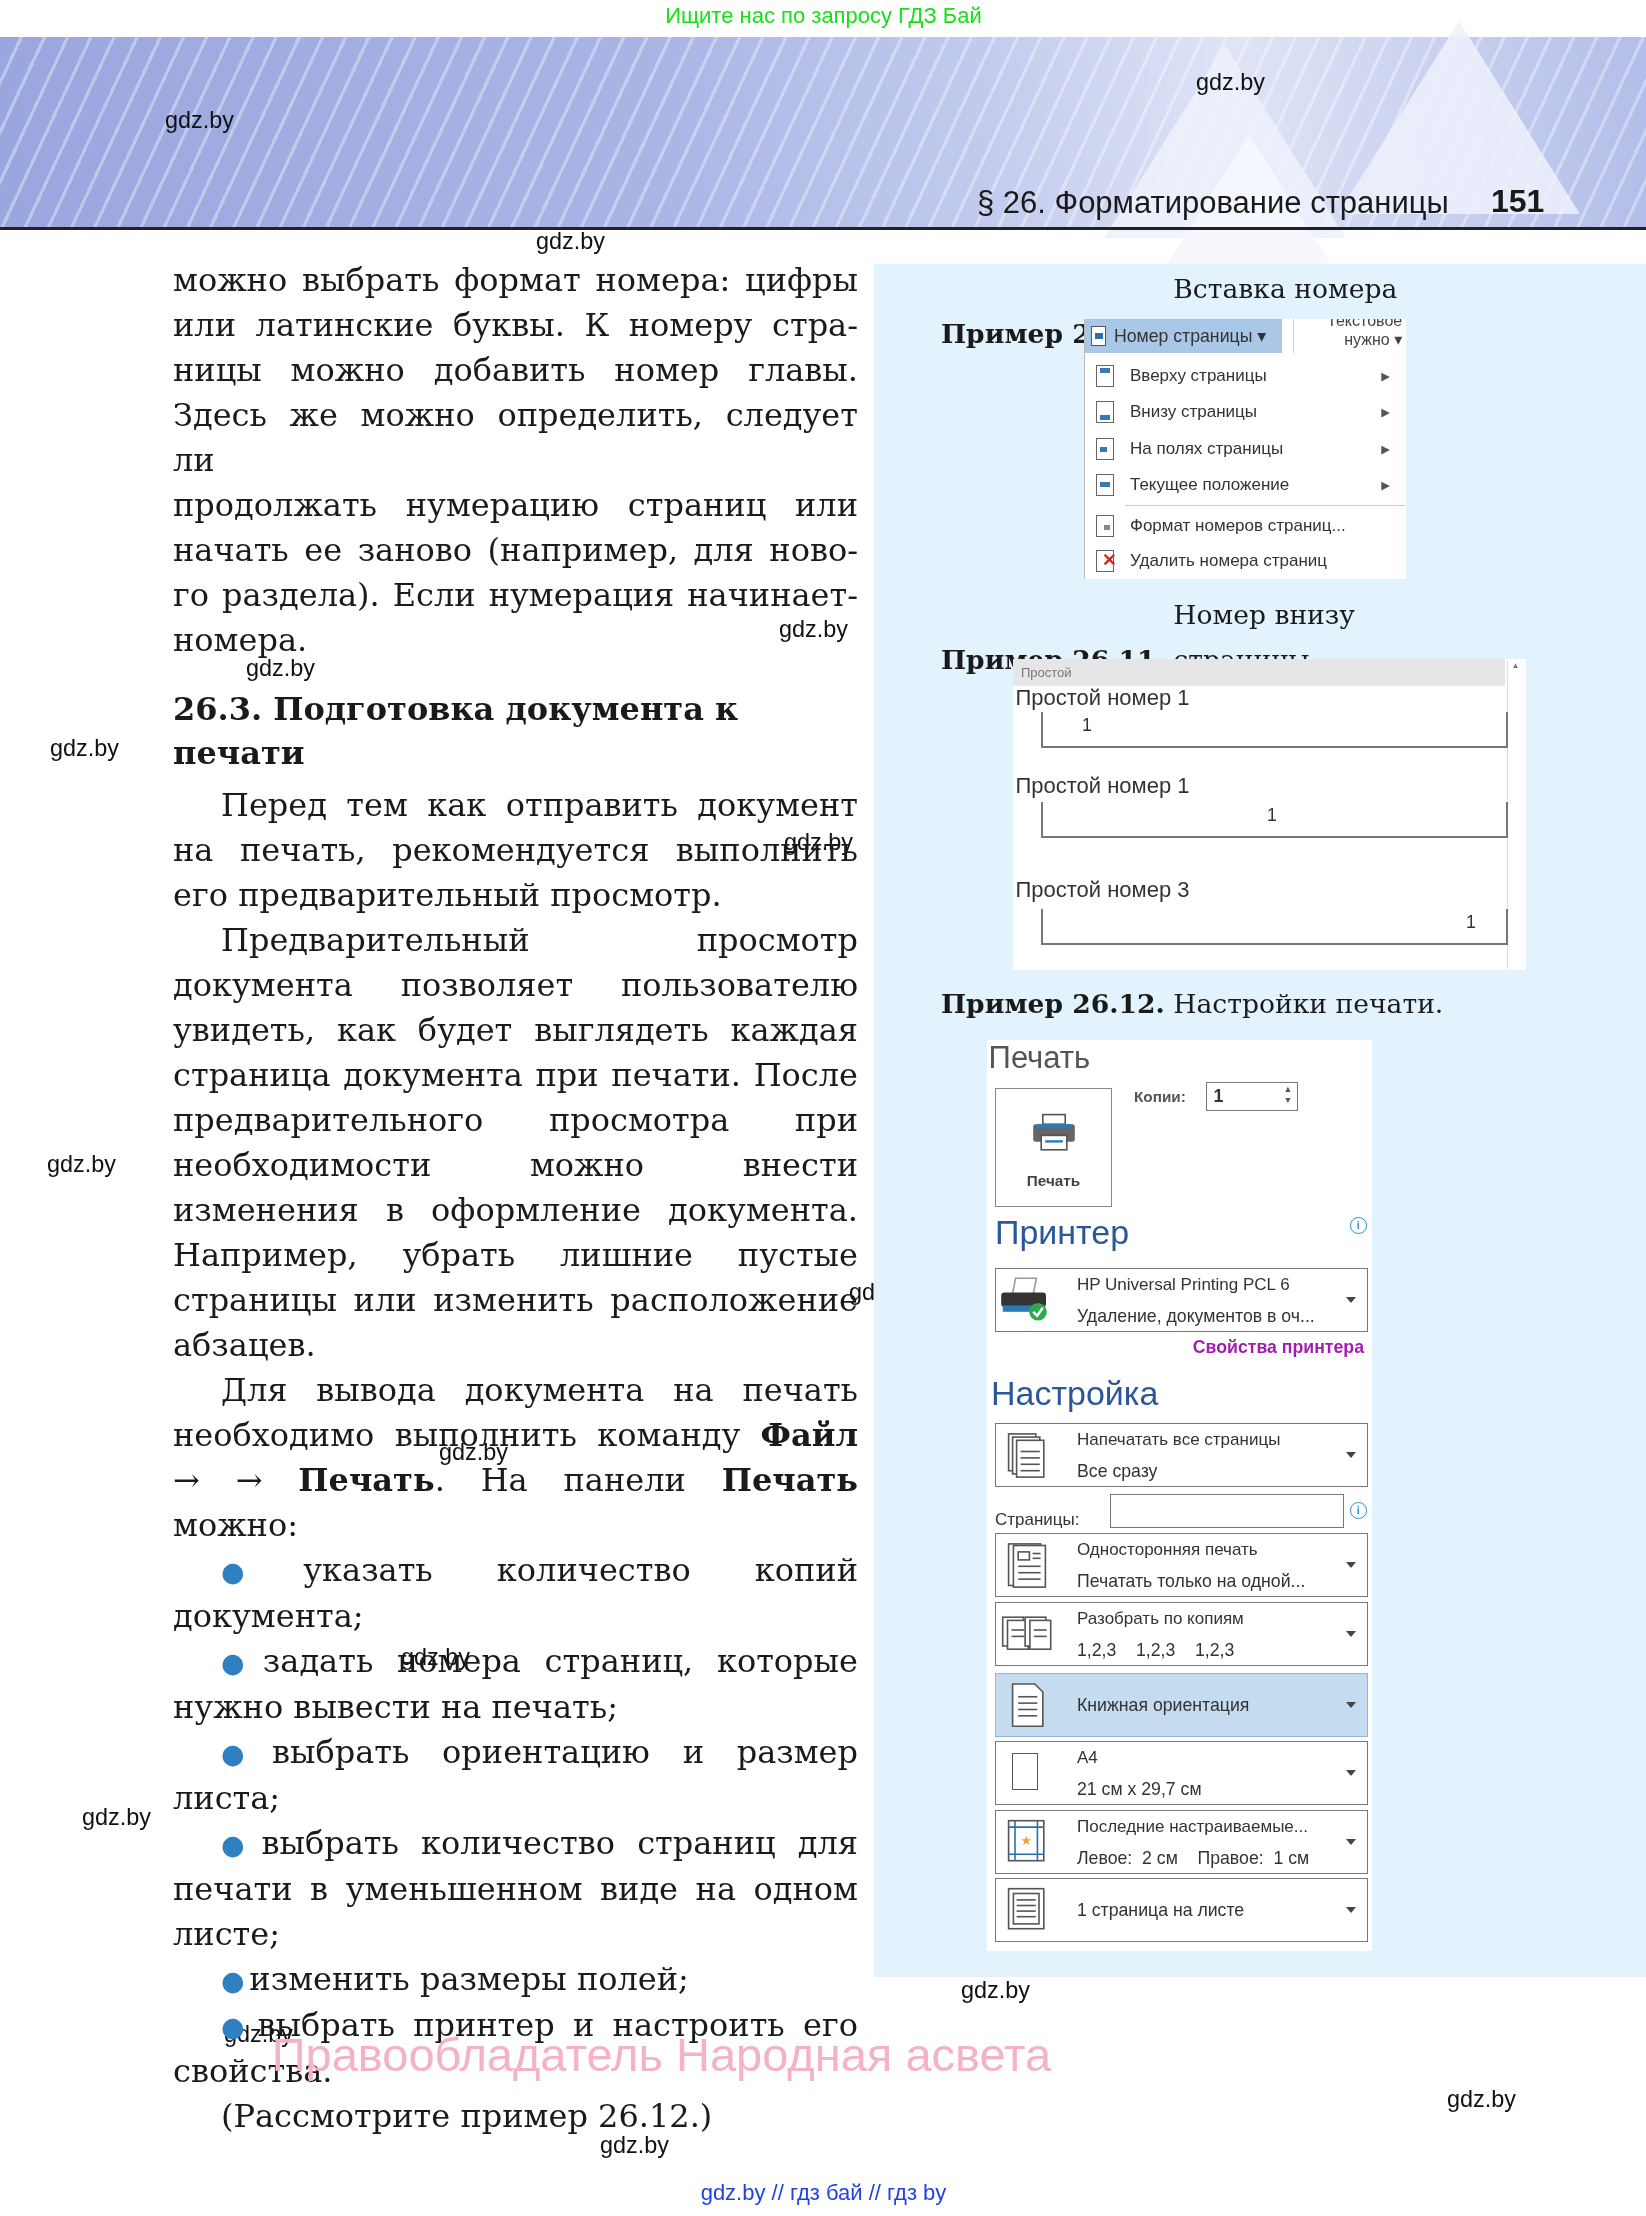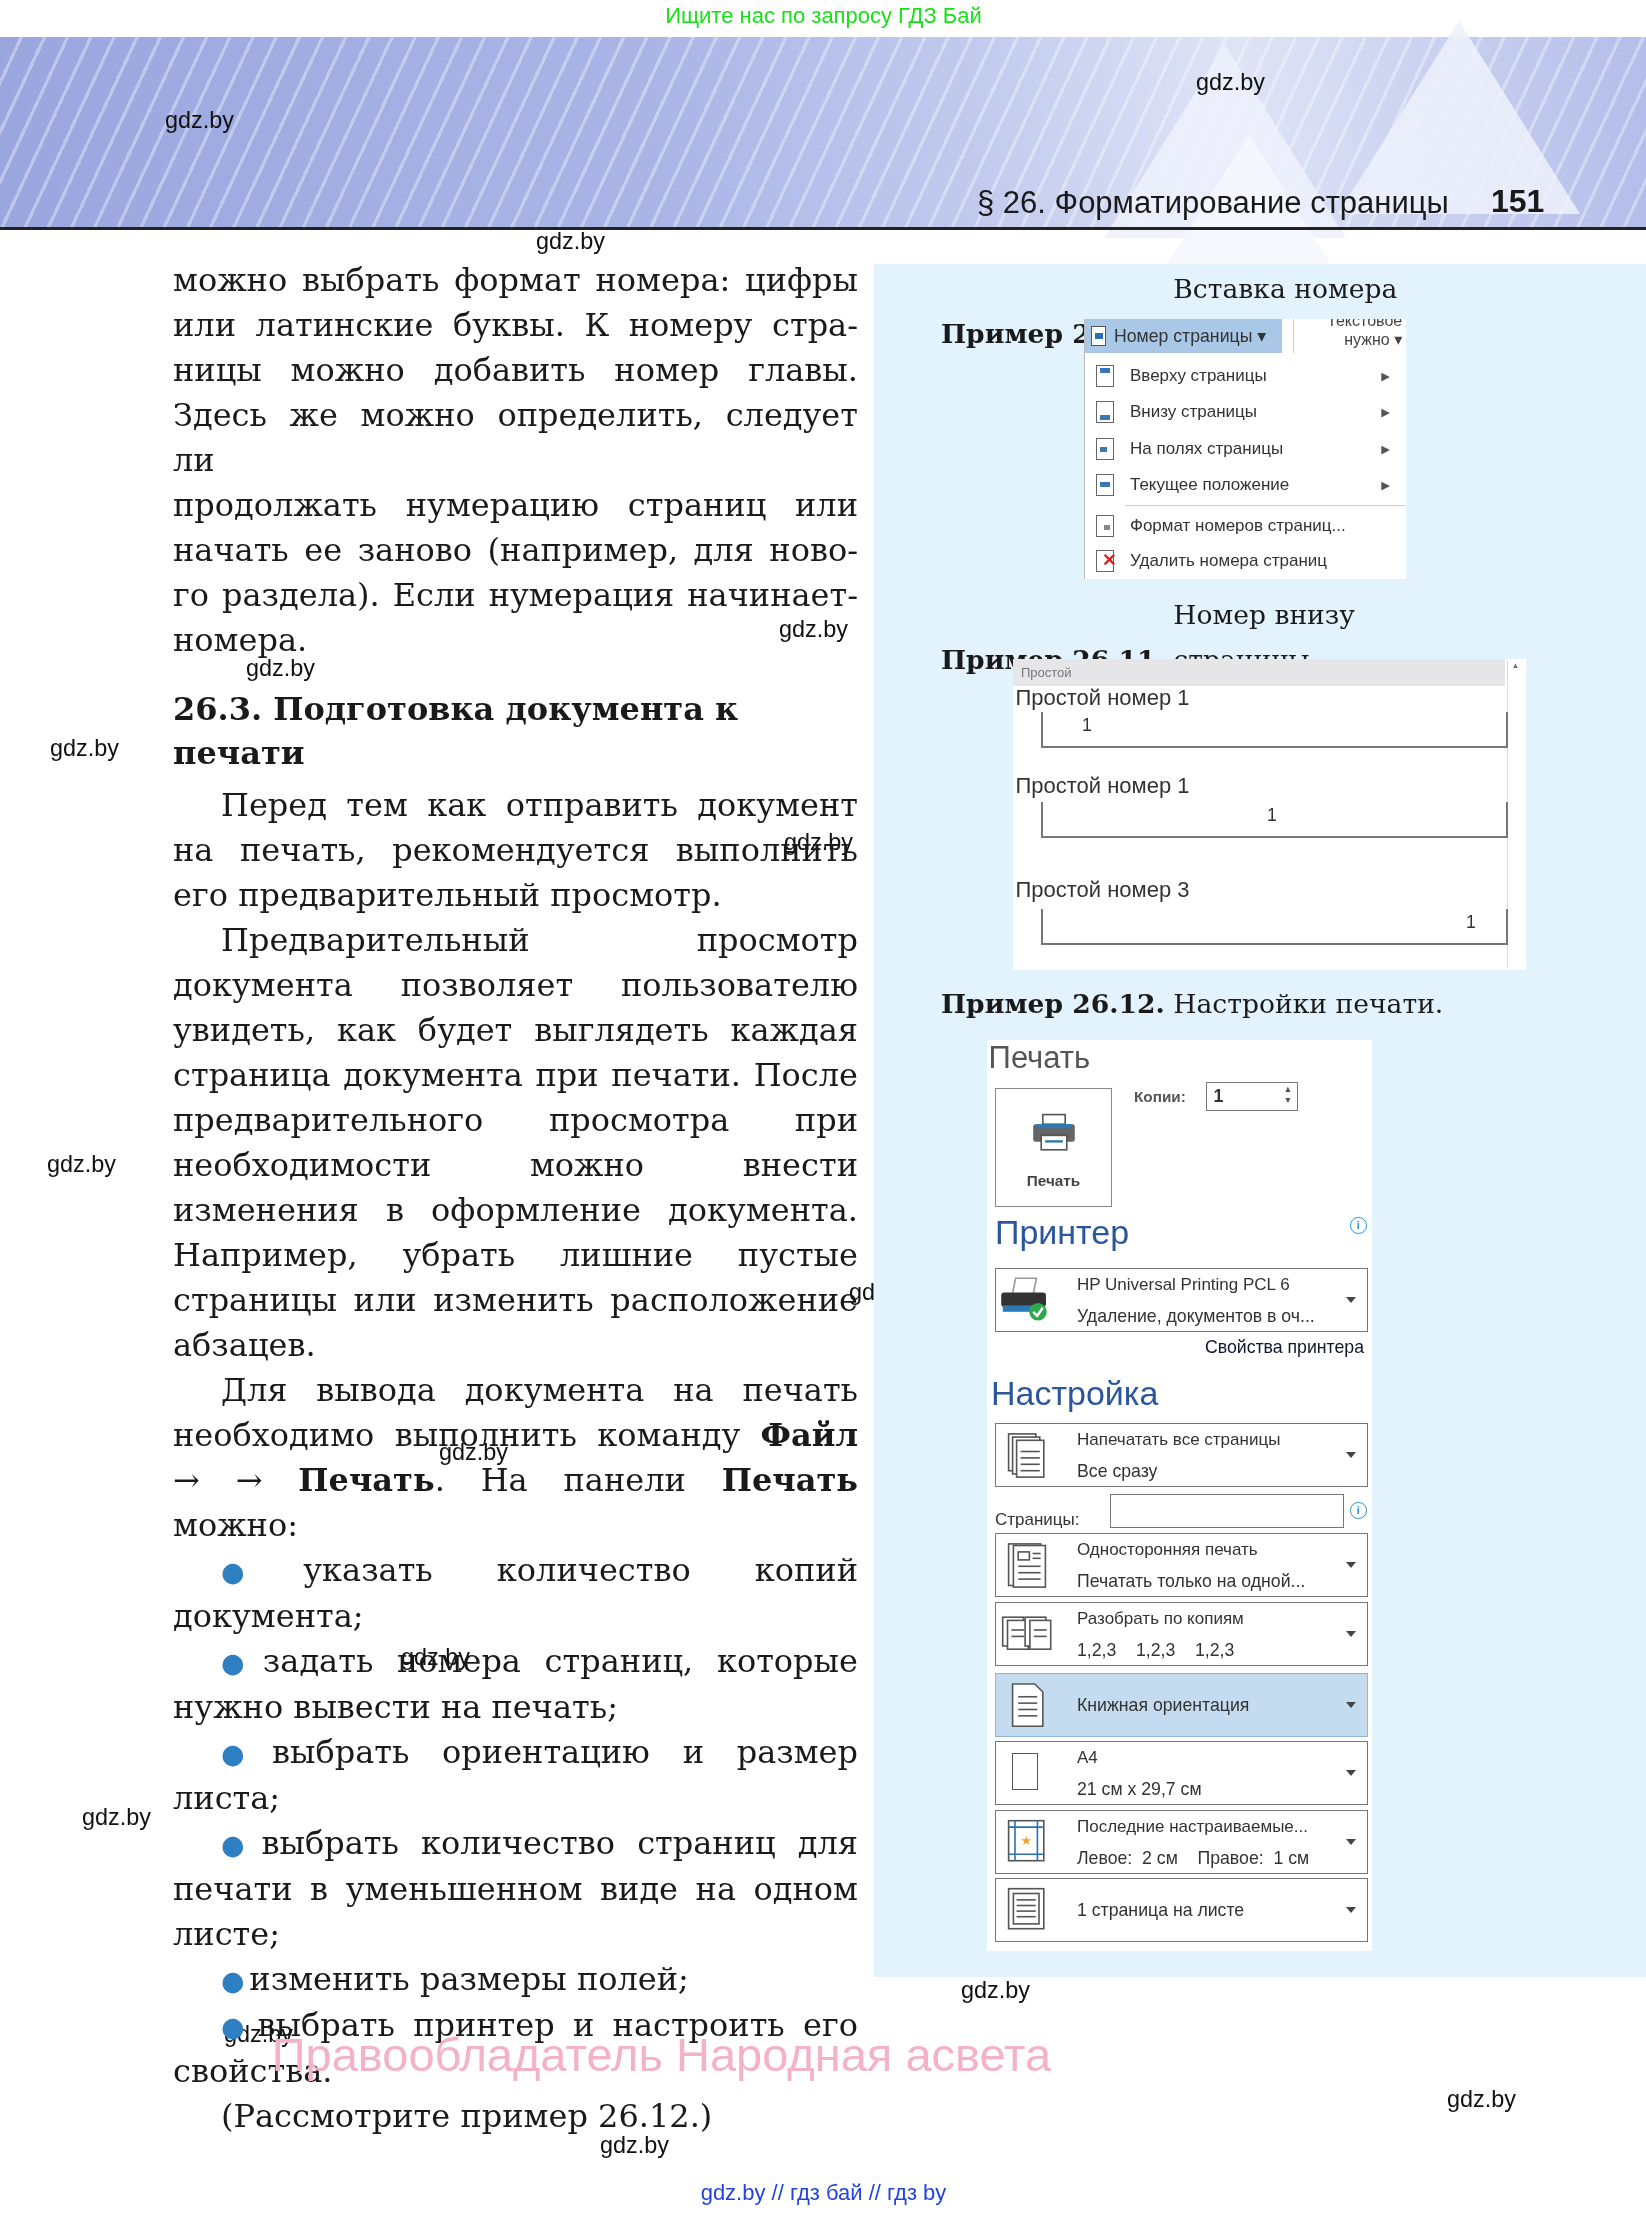--- a/index.html
+++ b/index.html
@@ -217,21 +217,21 @@
       <polygon points="22,4 48,4 44,24 18,24" fill="#fff" stroke="#999" stroke-width="2"></polygon>
       <rect x="4" y="22" width="56" height="18" rx="4" fill="#333"></rect>
       <rect x="6" y="38" width="40" height="8" fill="#2a7ab8"></rect>
       <circle cx="50" cy="46" r="11" fill="#2ea84a"></circle>
       <path d="M44 46 L49 51 L56 41" stroke="#fff" stroke-width="3" fill="none"></path>
     </svg>
     <div class="l1">HP Universal Printing PCL 6</div>
     <div class="l2">Удаление, документов в оч...</div>
     <div class="caret" style="top:28px"></div>
   </div>
-  <div style="position:absolute;right:8px;top:297px;font-size:17.7px;font-weight:normal;color:#0f172a">Свойства принтера</div>
+  <div style="position:absolute;right:8px;top:297px;font-size:17.7px;font-weight:bold;color:#a21caf">Свойства принтера</div>
   <div class="h" style="left:4px;top:334px">Настройка</div>
 
   <div class="dd" style="top:383px;height:64px">
     <svg class="dic" width="40" height="47" viewBox="0 0 50 58" style="top:8px">
       <rect x="2" y="2" width="34" height="46" fill="#fff" stroke="#555" stroke-width="2"></rect>
       <rect x="7" y="6" width="34" height="46" fill="#fff" stroke="#555" stroke-width="2"></rect>
       <rect x="12" y="10" width="34" height="46" fill="#fff" stroke="#555" stroke-width="2"></rect>
       <line x1="17" y1="24" x2="41" y2="24" stroke="#555" stroke-width="2"></line>
         <line x1="17" y1="32" x2="41" y2="32" stroke="#555" stroke-width="2"></line>
         <line x1="17" y1="40" x2="41" y2="40" stroke="#555" stroke-width="2"></line>

